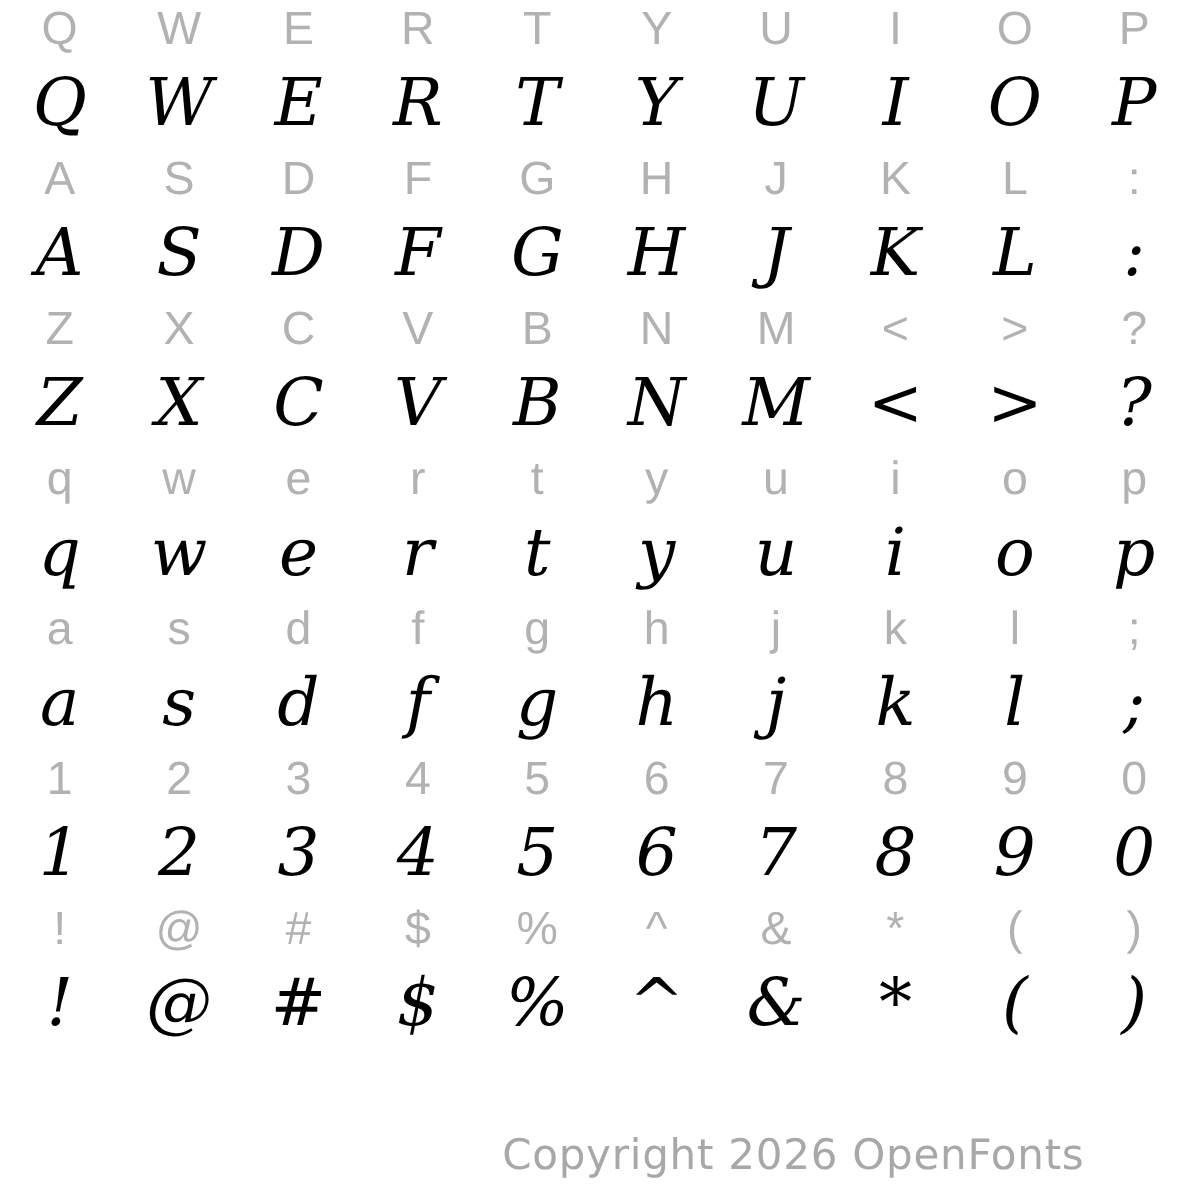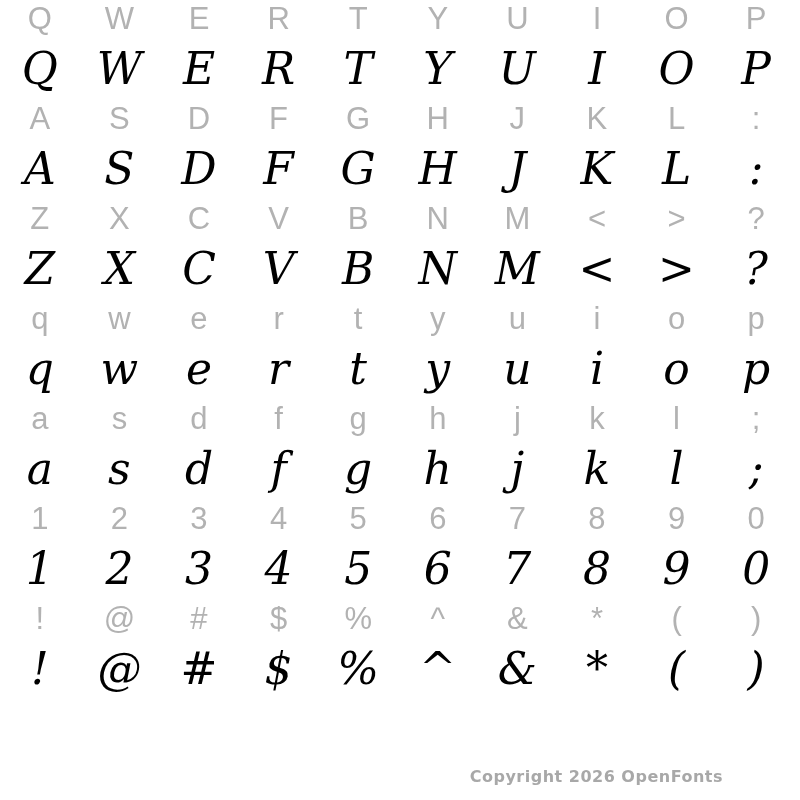--- a/index.html
+++ b/index.html
@@ -49,22 +49,22 @@
     font-style: italic;
     font-size: 44px;
     font-weight: 400;
     color: #000000;
   }
   .copyright {
     position: absolute;
     right: 77px;
     bottom: 14px;
     font-family: "DejaVu Sans", sans-serif;
-    font-size: 16px;
-    font-weight: 700;
+    font-size: 28px;
+    font-weight: 400;
     color: #a8a8a8;
     letter-spacing: 0.5px;
   }
 </style>
 </head>
 <body>
 
 <div class="sheet">
   <div class="grid" id="glyph-grid">
       <div class="pair">

